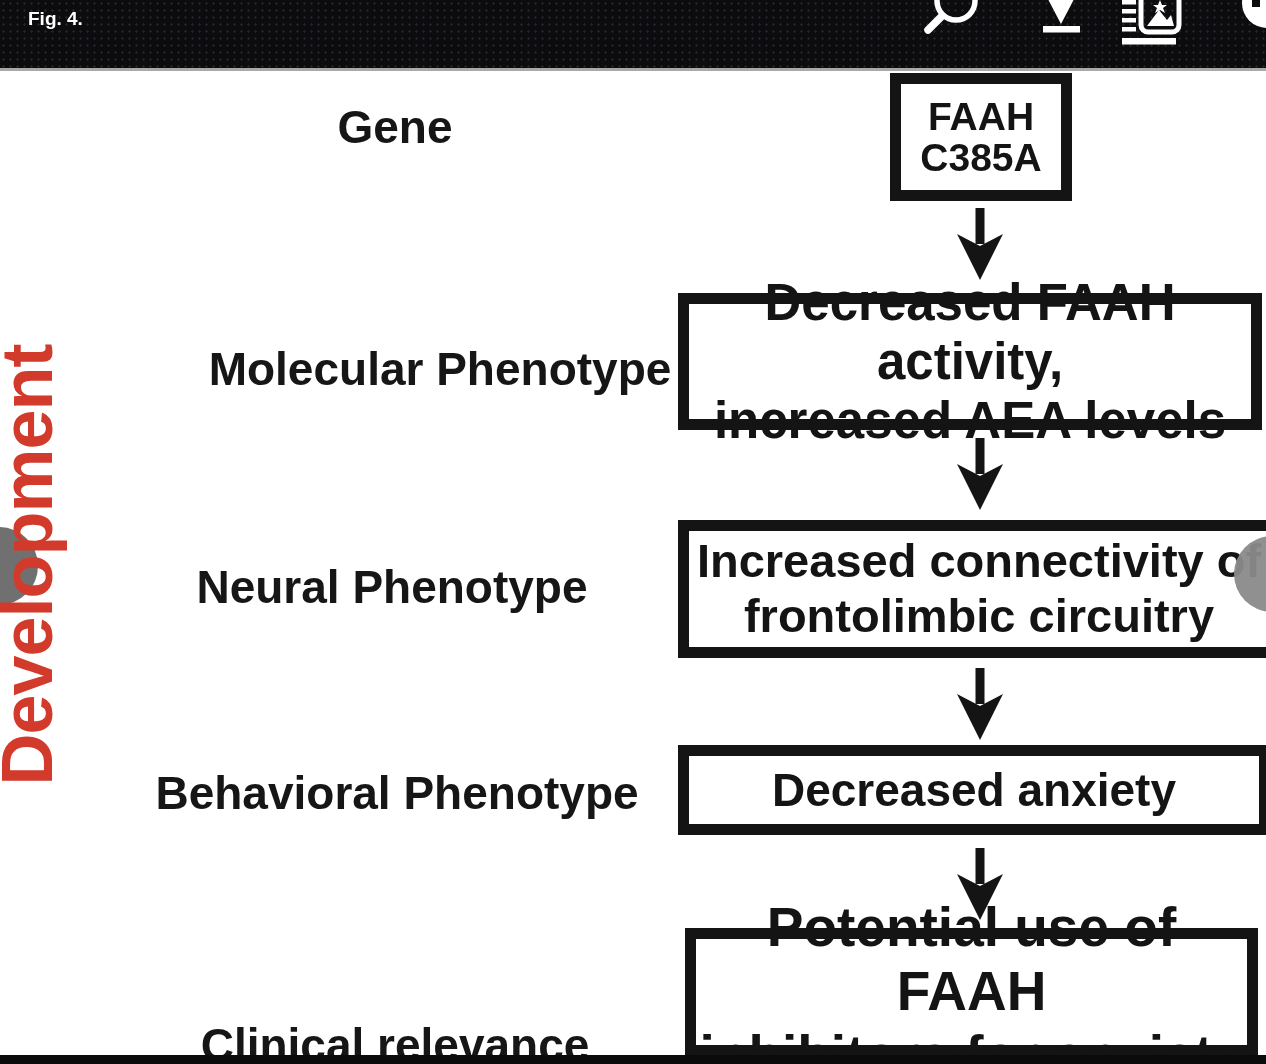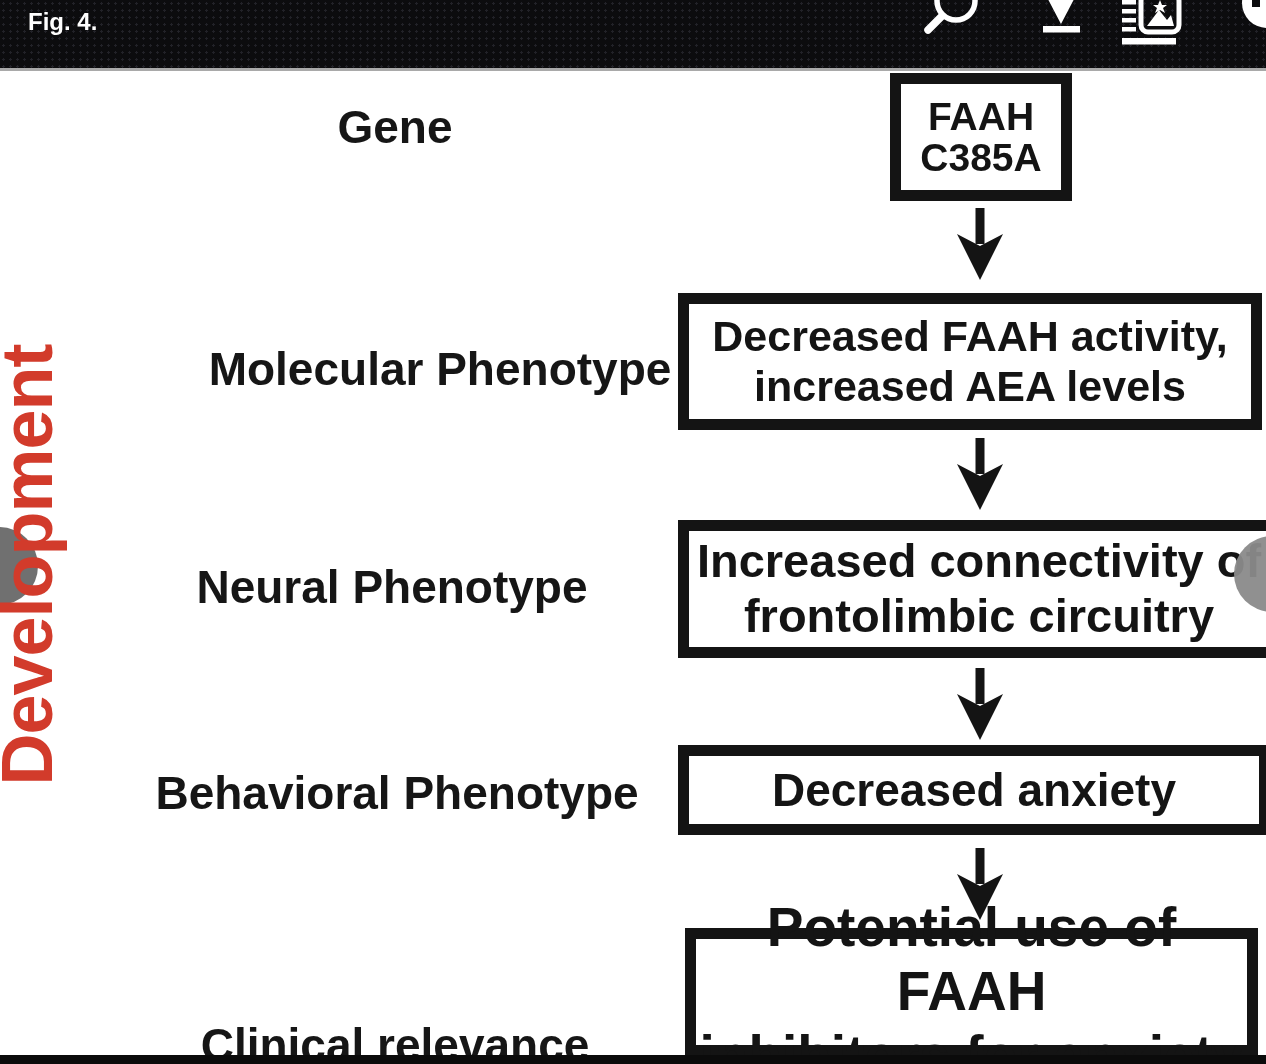--- a/index.html
+++ b/index.html
@@ -13,21 +13,21 @@
   .header {
     position:absolute; left:0; top:0; width:1266px; height:68px;
     background:#0c0c0e;
     background-image: radial-gradient(circle, #222228 1px, transparent 1.3px);
     background-size: 7px 7px;
     border-bottom:3px solid #a9a9a9;
     z-index:10;
   }
   .fig-title {
     position:absolute; left:28px; top:8px;
-    color:#ffffff; font-weight:bold; font-size:24px;
+    color:#ffffff; font-weight:bold; font-size:19px;
   }
   .hicon { position:absolute; z-index:11; }
   .info-circle {
     position:absolute; left:1242px; top:-22px; width:50px; height:50px;
     background:#ffffff; border-radius:50%; z-index:11;
   }
   .info-stub { position:absolute; left:1252px; top:0; width:8px; height:7px; background:#0c0c0e; z-index:12; }
   .bottom-bar {
     position:absolute; left:0; top:1055px; width:1266px; height:9px;
     background:#0b0b0b; z-index:10;
@@ -51,21 +51,21 @@
     white-space:nowrap; z-index:2;text-align:center;
   }
   .flow-box {
     position:absolute; box-sizing:border-box;
     border:11px solid #141414; background:#ffffff;
     display:flex; align-items:center; justify-content:center;
     text-align:center; font-weight:bold; color:#141414;
     white-space:pre-line; z-index:3;
   }
   .box-gene  { left:890px; top:73px;  width:182px; height:128px; font-size:39px; line-height:1.06; }
-  .box-mol   { left:678px; top:293px; width:584px; height:137px; font-size:43px; line-height:1.16; }
+  .box-mol   { left:678px; top:293px; width:584px; height:137px; font-size:51px; line-height:1.16; }
   .box-neur  { left:678px; top:520px; width:602px; height:138px; font-size:47px; line-height:1.16; }
   .box-behav { left:678px; top:745px; width:592px; height:90px;  font-size:46px; line-height:1.1; }
   .box-clin  { left:685px; top:928px; width:573px; height:128px; font-size:55px; line-height:1.16; }
 
   .arrow { position:absolute; left:957px; width:46px; height:72px; z-index:2; }
   .arrow svg { display:block; }
 </style>
 </head>
 <body>
 

